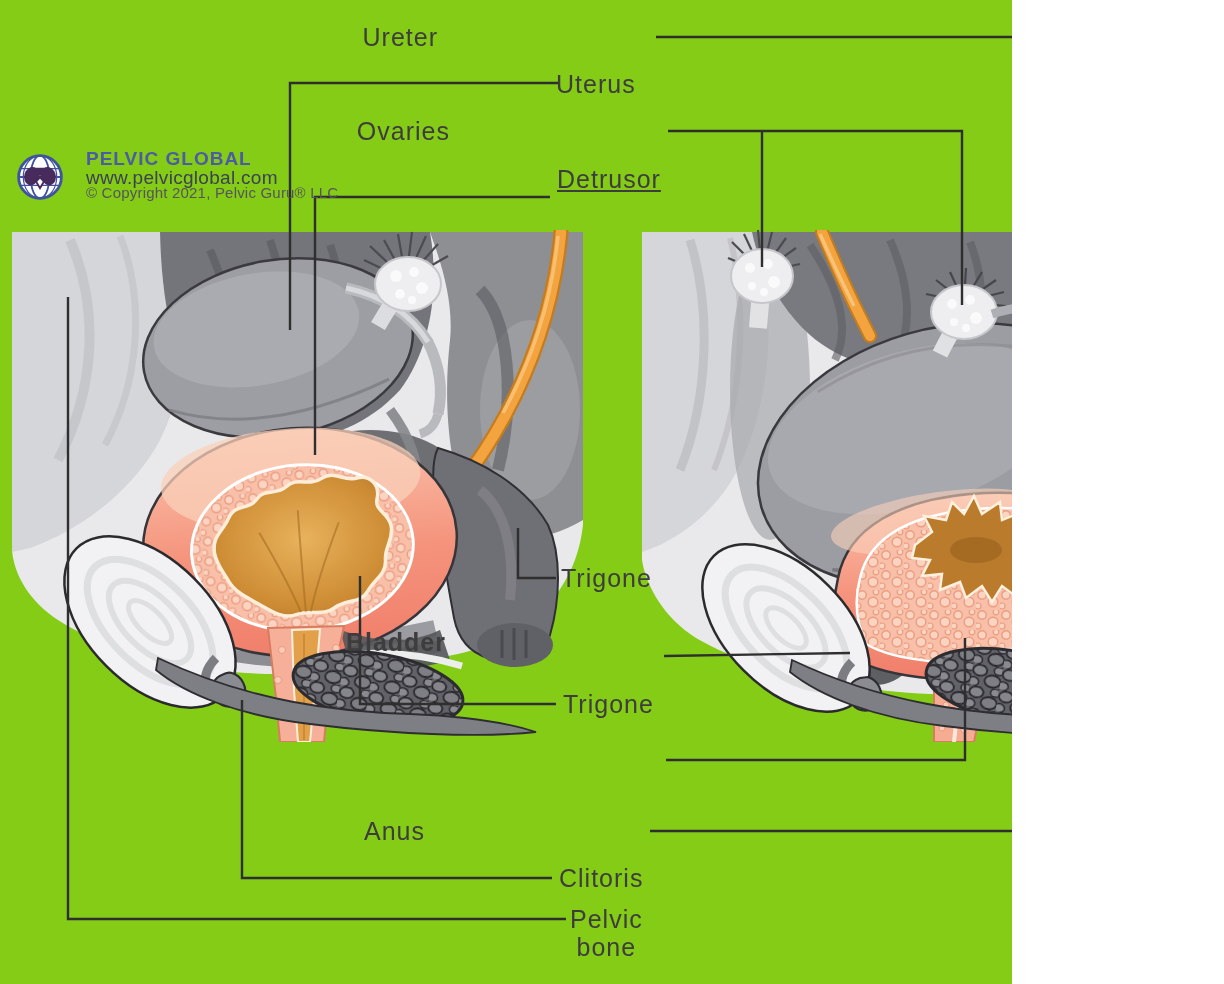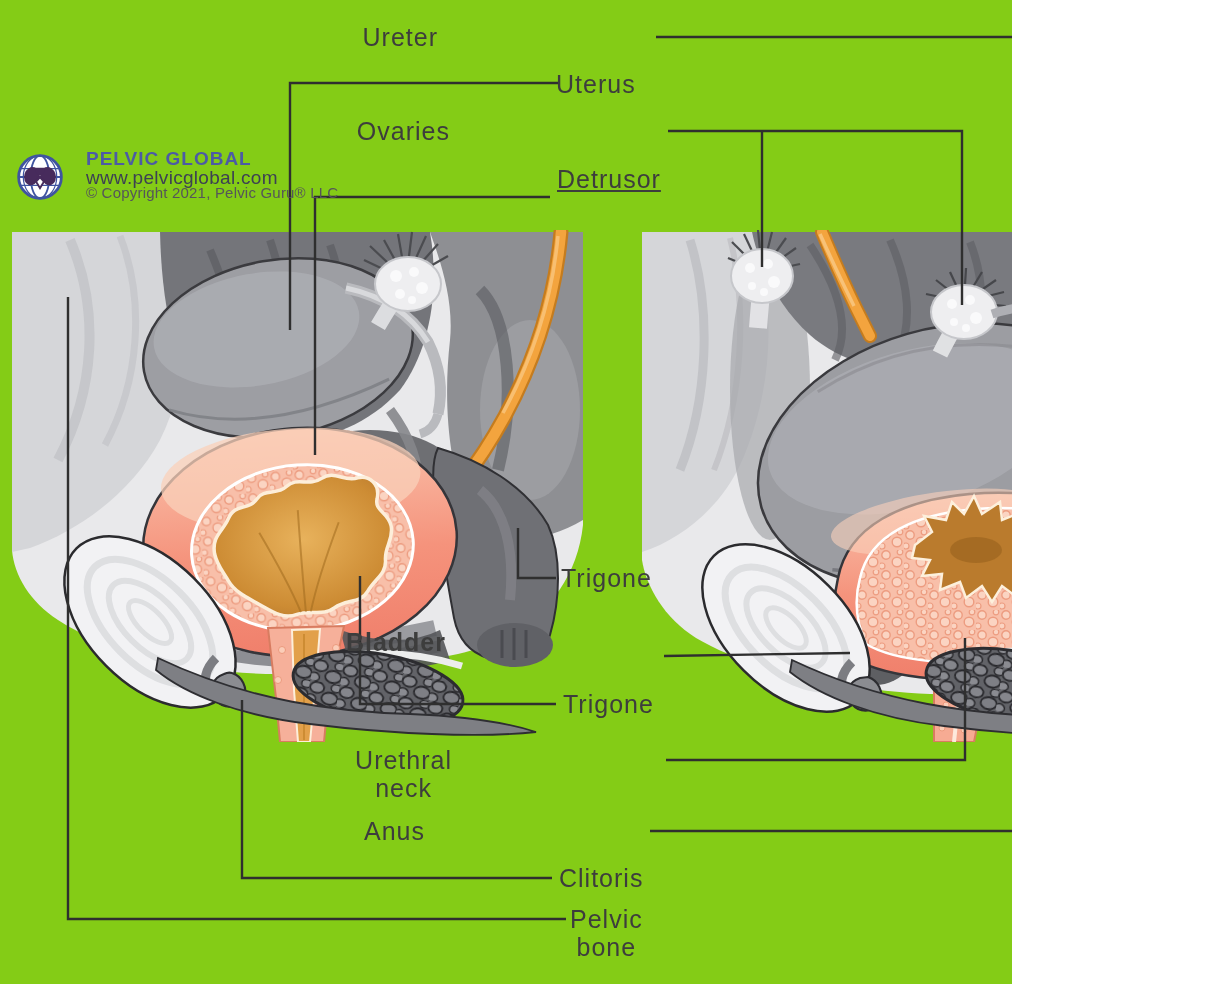--- a/index.html
+++ b/index.html
@@ -363,24 +363,20 @@
     <path d="M566,919 H68 V297"></path>
   </svg>
 
   <div class="lbl" style="right:574px; top:23px;">Ureter</div>
   <div class="lbl" style="left:556px; top:70px;">Uterus</div>
   <div class="lbl" style="right:562px; top:117px;">Ovaries</div>
   <div class="lbl" style="left:557px; top:165px;text-decoration:underline;">Detrusor</div>
   <div class="lbl" style="left:561px; top:564px;">Trigone</div>
   <div class="lbl" style="right:566px; top:628px;font-weight:bold;">Bladder</div>
   <div class="lbl" style="left:563px; top:690px;">Trigone</div>
-  <div class="lbl two" style="right:560px; top:746px;">
-    <div>Urethral</div>
-    <div>neck</div>
-  </div>
   <div class="lbl" style="right:587px; top:817px;">Anus</div>
   <div class="lbl" style="left:559px; top:864px;">Clitoris</div>
   <div class="lbl two" style="left:570px; top:905px;">
     <div>Pelvic</div>
     <div>bone</div>
   </div>
 
   <div class="logo">
     <svg width="52" height="58" viewBox="-28 -29 56 58">
       <circle cx="0" cy="0" r="23" fill="#ffffff" stroke="#3f54a0" stroke-width="3"></circle>

